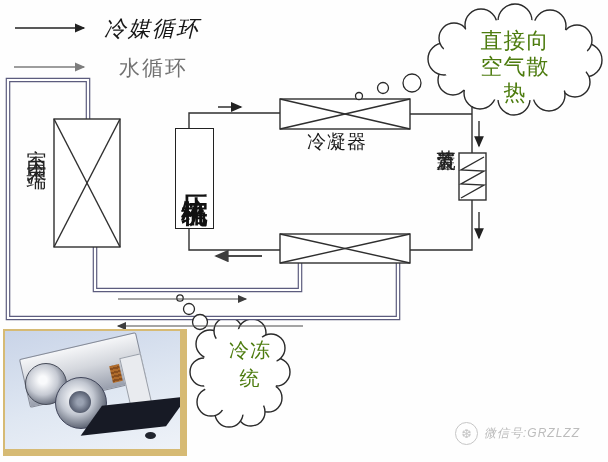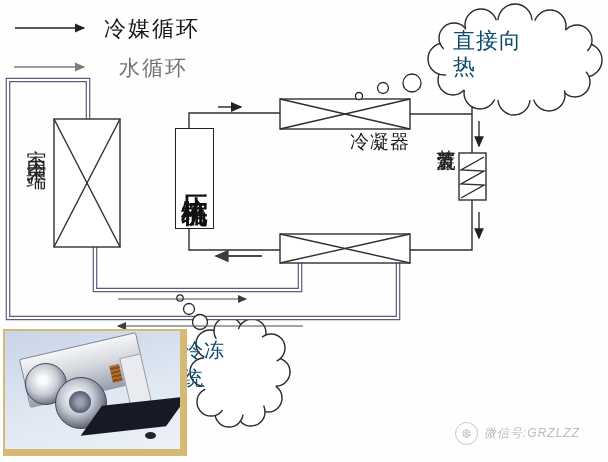--- a/index.html
+++ b/index.html
@@ -3,34 +3,34 @@
 <meta charset="utf-8">
 <style>
   html,body{margin:0;padding:0;background:#fff;}
   #stage{
     position:relative;width:608px;height:462px;background:#fefefe;overflow:hidden;
     font-family:"Liberation Serif","DejaVu Serif",serif;
   }
   #diagram-svg{position:absolute;left:0;top:0;z-index:1;}
   .label{position:absolute;z-index:2;color:#1c1c1c;white-space:nowrap;}
   .vtext{writing-mode:vertical-rl;text-orientation:upright;}
-  .legend-refrigerant{left:104px;top:14px;font-size:22px;letter-spacing:2px;color:#161616;}
+  .legend-refrigerant{left:104px;top:14px;font-size:22px;letter-spacing:2px;color:#161616;font-style:italic;}
   .legend-water{left:119px;top:54px;font-size:21px;letter-spacing:2px;color:#727272;}
   .indoor-label{left:24px;top:133px;font-size:20px;letter-spacing:7px;color:#222;}
   .compressor-box{
     position:absolute;z-index:2;left:175px;top:128px;width:37px;height:99px;
     border:1.6px solid #222;background:#fff;display:flex;align-items:center;justify-content:center;
     font-size:26px;font-weight:bold;letter-spacing:3px;color:#111;
   }
-  .condenser-label{left:307px;top:129px;font-size:19px;letter-spacing:1px;margin-left:43px;}
+  .condenser-label{left:307px;top:129px;font-size:19px;letter-spacing:1px;}
   .evaporator-label{left:321px;top:211px;font-size:19px;letter-spacing:1px;}
   .throttle-label{left:433px;top:134px;font-size:19px;letter-spacing:1px;color:#222;}
-  .cloud-text{position:absolute;z-index:2;color:#0c4a6e;font-family:Liberation Serif, serif;}
+  .cloud-text{position:absolute;z-index:2;text-align:center;color:#4d7c0f;font-family:Liberation Serif, serif;}
   .cloud-text-top{left:453px;top:28px;width:124px;font-size:22px;line-height:26px;letter-spacing:1px;}
-  .cloud-text-bottom{left:183px;top:337px;width:92px;font-size:20px;line-height:27.5px;letter-spacing:1px;}
+  .cloud-text-bottom{left:204px;top:337px;width:92px;font-size:20px;line-height:27.5px;letter-spacing:1px;}
   .photo-frame{
     position:absolute;z-index:2;left:3px;top:329px;width:184px;height:127px;
     background:#d6ba74;box-sizing:border-box;padding:2px 7px 7px 2px;
   }
   .photo{
     position:relative;width:100%;height:100%;overflow:hidden;
     background:linear-gradient(165deg,#c9d4e8 0%,#dfe7f2 55%,#eef2f8 100%);
   }
   .fcu-body{position:absolute;left:18px;top:14px;width:118px;height:48px;transform:rotate(-13deg);
     background:linear-gradient(180deg,#f5f6f8 0%,#d4d7dd 45%,#989eac 100%);
@@ -170,20 +170,21 @@
   <div class="label legend-refrigerant">冷媒循环</div>
   <div class="label legend-water">水循环</div>
 
   <div class="label vtext indoor-label">室内末端</div>
   <div class="compressor-box vtext">压缩机</div>
   <div class="label condenser-label">冷凝器</div>
   <div class="label vtext throttle-label">节流装置</div>
 
   <div class="cloud-text cloud-text-top">
     <div>直接向</div>
+    <div>空气散</div>
     <div>热</div>
   </div>
   <div class="cloud-text cloud-text-bottom">
     <div>冷冻</div>
     <div>统</div>
   </div>
 
   <div class="photo-frame">
     <div class="photo">
       <div class="fcu-body"></div>

